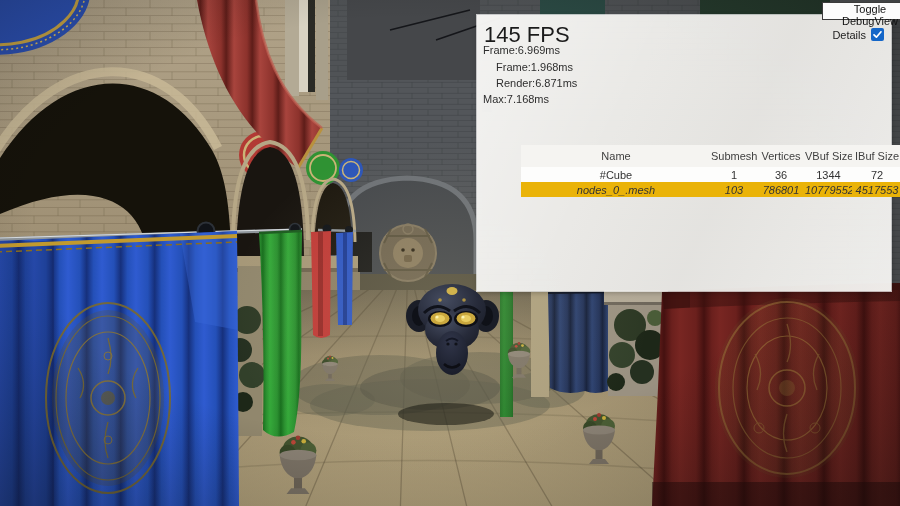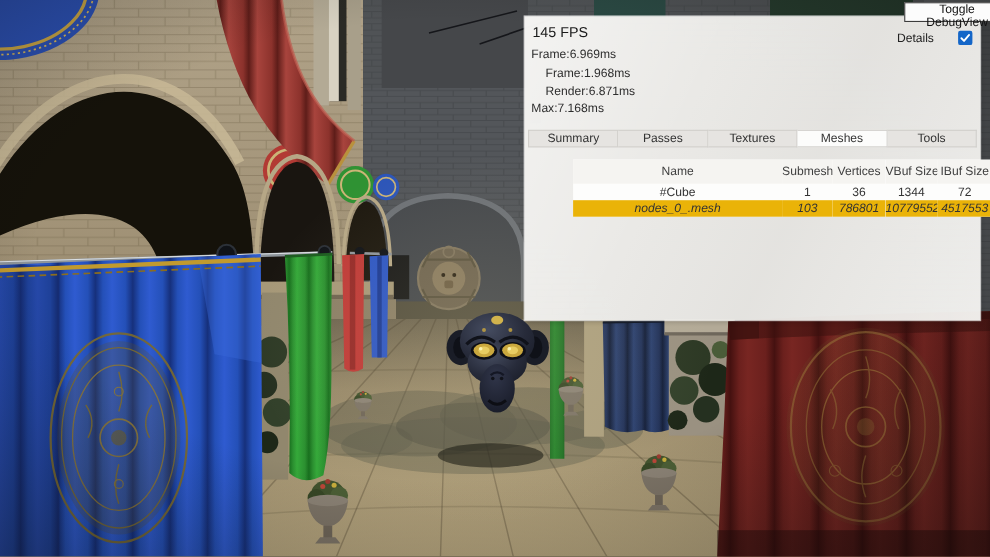--- a/index.html
+++ b/index.html
@@ -21,22 +21,22 @@
     position:absolute; left:477px; top:15px; width:414px; height:276px;
     background:rgba(242,241,238,0.95);
     box-shadow:0 0 0 1px rgba(252,252,252,0.7), 1px 2px 5px rgba(0,0,0,0.25);
     z-index:9;
   }
   .panel::before{ 
     content:""; position:absolute; inset:0;
     background:linear-gradient(115deg, rgba(255,255,255,0.45) 0%, rgba(255,255,255,0) 35%, rgba(210,208,204,0.25) 60%, rgba(255,255,255,0.2) 100%);
     pointer-events:none;
   }
-  .fps { position:absolute; top:7px; left:7px; font-size:13px; color:#1b1b1b; }
-  .details { position:absolute; top:13px; right:7px; display:flex; align-items:center; gap:22px; font-size:11px; color:#222; cursor:pointer; }
+  .fps { position:absolute; top:7px; left:7px; font-size:22px; color:#1b1b1b; }
+  .details { position:absolute; top:13px; right:7px; display:flex; align-items:center; gap:5px; font-size:11px; color:#222; cursor:pointer; }
   .checkbox { width:13px; height:13px; background:#1466c8; border-radius:2px; display:flex; align-items:center; justify-content:center; }
   .stats { position:absolute; top:27px; left:6px; right:7px; }
   .stat-row { display:flex; justify-content:flex-start; align-items:center; height:16.4px; font-size:11px; color:#2e2e2e; }
   .stat-label.ind { padding-left:13px; }
   .tabs { position:absolute; top:103px; left:3px; right:3px; height:16px; display:flex; }
   .tab {
     flex:1; box-sizing:border-box; background:#e6e4e1; border:1px solid #d2d0cc; border-left:none;
     font-size:11px; line-height:14px; text-align:center; color:#333; cursor:pointer;
     white-space:nowrap; overflow:hidden;
   }
@@ -375,27 +375,20 @@
       <div class="stat-row">
         <span class="stat-label ind">Render:</span>
         <span class="stat-value">6.871ms</span>
       </div>
       <div class="stat-row">
         <span class="stat-label">Max:</span>
         <span class="stat-value">7.168ms</span>
       </div>
     </div>
 
-    <div class="tabs">
-      <div class="tab">Summary</div>
-      <div class="tab">Passes</div>
-      <div class="tab">Textures</div>
-      <div class="tab active">Meshes</div>
-      <div class="tab">Tools</div>
-    </div>
 
     <div class="tab-content">
       <table class="mesh-table">
         <colgroup>
           <col style="width:190px">
             <col style="width:46px">
             <col style="width:48px">
             <col style="width:47px">
             <col style="width:50px">
         </colgroup>

